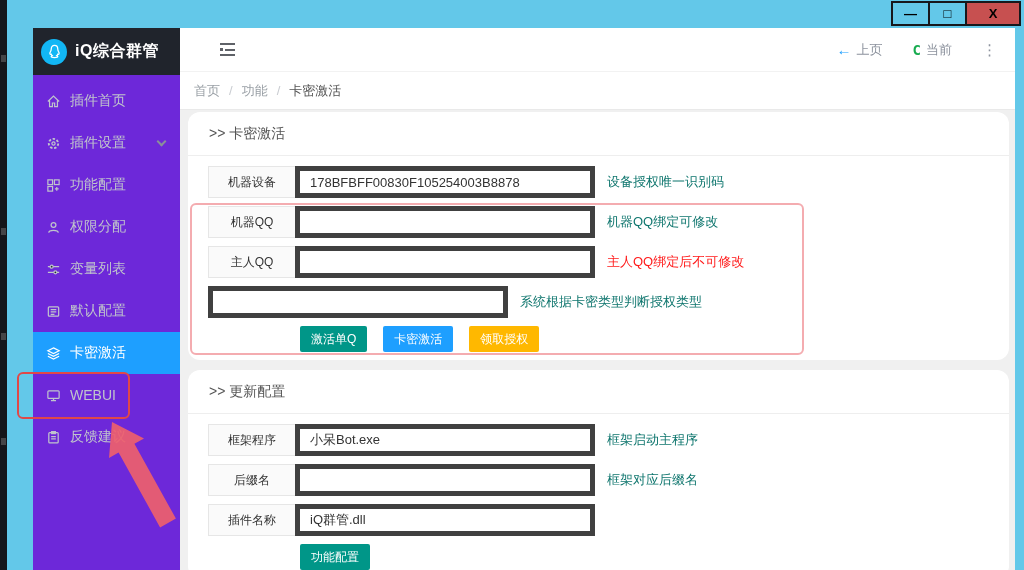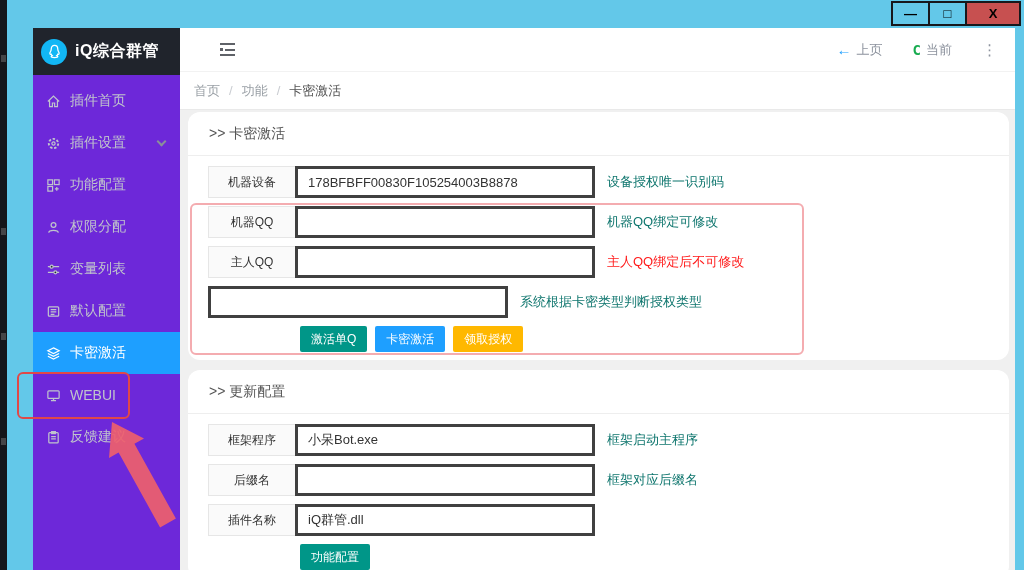--- a/index.html
+++ b/index.html
@@ -52,25 +52,25 @@
   .breadcrumb .sep { color:#c9ccd1; }
   .breadcrumb .last { color:#555; }
 
   .content { padding:2px 6px 0 8px; }
   .panel { background:#fff; border-radius:12px; margin-bottom:10px; position:relative; }
   .panel-title { padding:13px 0 12px 21px; font-size:14px; color:#555; border-bottom:1px solid #eee; }
   .panel-body { padding:10px 20px 8px 20px; }
   .form-row { display:flex; align-items:center; margin-bottom:8px; height:32px; }
   .row-label { width:87px; height:32px; background:#fafafa; border:1px solid #e6e6e6; border-right:none;
                display:flex; align-items:center; justify-content:center; font-size:12px; color:#333; }
-  .row-input { width:300px; height:32px; border:3px solid #404040; padding:0 10px; font-size:13px;
+  .row-input { width:300px; height:32px; border:5px solid #404040; padding:0 10px; font-size:13px;
                color:#333; background:#fff; outline:none; font-family:inherit; }
   .row-hint { margin-left:12px; font-size:13px; color:#0f766e; }
   .row-hint.red { color:var(--hint-red); }
-  .btn-row { display:flex; gap:8px; margin-left:92px; }
+  .btn-row { display:flex; gap:16px; margin-left:92px; }
   .btn { height:26px; padding:0 11px; border:none; border-radius:2px; color:#fff; font-size:12px;
          cursor:pointer; font-family:inherit; }
   .btn.green  { background:var(--green); }
   .btn.blue   { background:var(--accent-blue); }
   .btn.orange { background:var(--orange); }
 
   
   .anno-form { position:absolute; left:2px; top:91px; width:614px; height:152px;
                border:2px solid rgba(233,90,97,.5); border-radius:6px; pointer-events:none; z-index:5; }
   .anno-sidebar { position:absolute; left:17px; top:372px; width:113px; height:47px;

